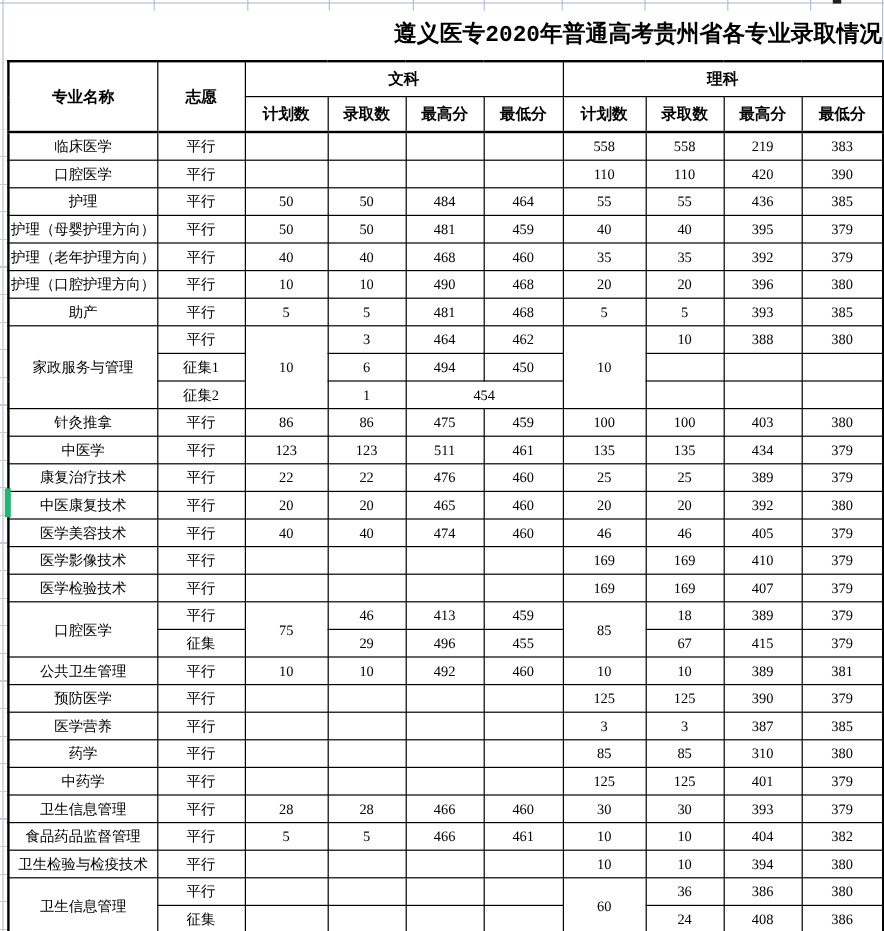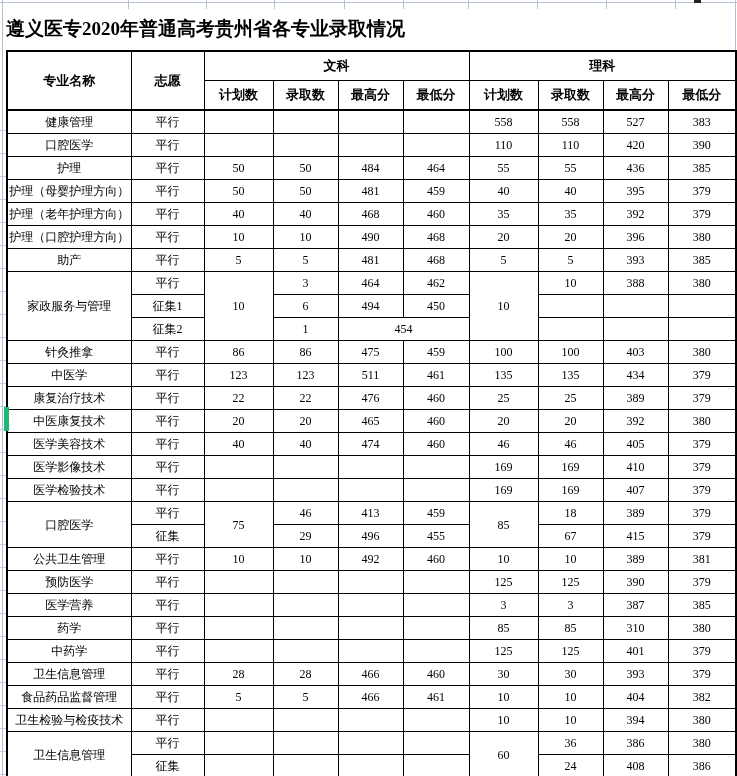--- a/index.html
+++ b/index.html
@@ -13,22 +13,22 @@
   .grid-v-left{position:absolute;left:2px;top:0;width:1px;height:776px;background:#b3bfd6;}
   .tick{position:absolute;top:0;width:1px;height:9px;background:#b3bfd6;}
   .row-ticks{
     position:absolute;left:0;top:108px;width:6px;height:668px;
     background:repeating-linear-gradient(to bottom,transparent 0 22px,#c3cdde 22px 23px);
   }
   .fragment{position:absolute;left:694px;top:0;width:7px;height:3px;background:#222;}
   
   .title{
     position:absolute;left:6px;top:8px;width:729px;height:42px;line-height:42px;
-    text-align:left;font-weight:bold;font-size:19px;color:#000;
-    font-family:Liberation Serif, serif;
+    text-align:right;font-weight:bold;font-size:19px;color:#000;
+    font-family:Liberation Mono, monospace;
   }
   
   table.adm{
     position:absolute;left:6px;top:50px;width:729px;
     border-collapse:collapse;table-layout:fixed;
     border:2px solid #000;
   }
   .adm th,.adm td{
     border:1px solid #000;padding:0;margin:0;text-align:center;vertical-align:middle;
     overflow:hidden;white-space:nowrap;color:#000;
@@ -94,29 +94,29 @@
         <th class="bb2">最高分</th>
         <th class="bb2">最低分</th>
         <th class="bb2">计划数</th>
         <th class="bb2">录取数</th>
         <th class="bb2">最高分</th>
         <th class="bb2">最低分</th>
       </tr>
     </thead>
   <tbody>
       <tr>
-        <td class="name">健康管理</td>
+        <td class="name">临床医学</td>
         <td class="vol">平行</td>
         <td></td>
         <td></td>
         <td></td>
         <td></td>
         <td>558</td>
         <td>558</td>
-        <td>527</td>
+        <td>219</td>
         <td>383</td>
       </tr>
       <tr>
         <td class="name">口腔医学</td>
         <td class="vol">平行</td>
         <td></td>
         <td></td>
         <td></td>
         <td></td>
         <td>110</td>

